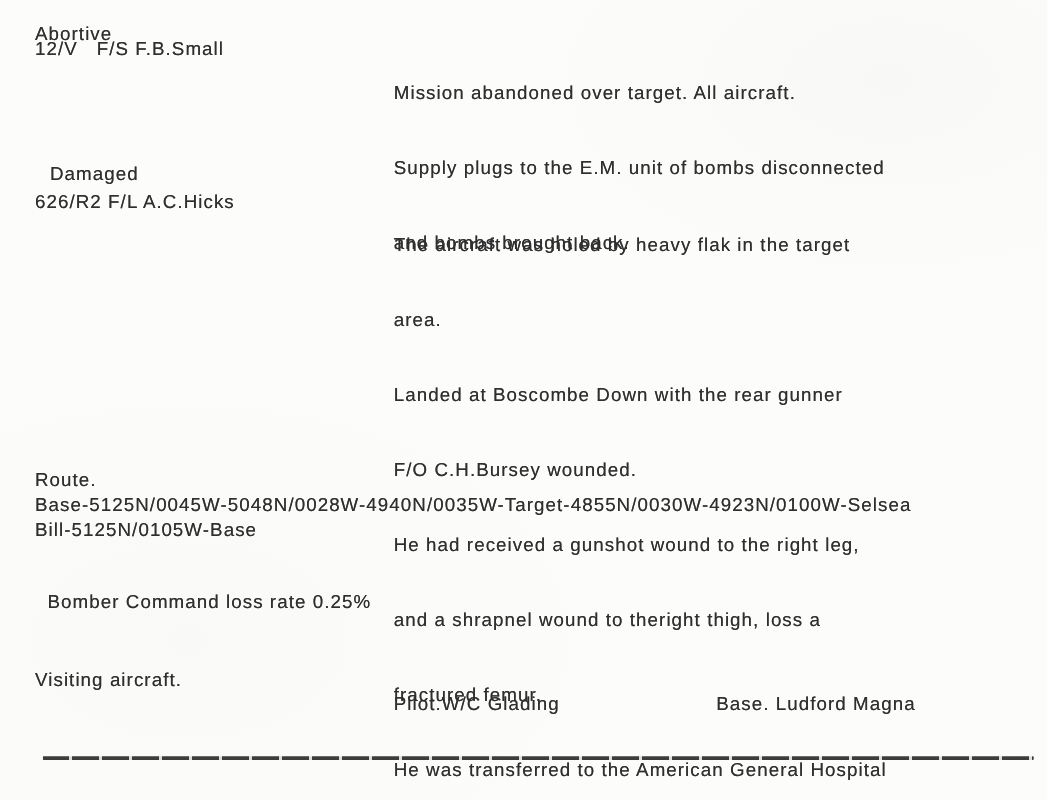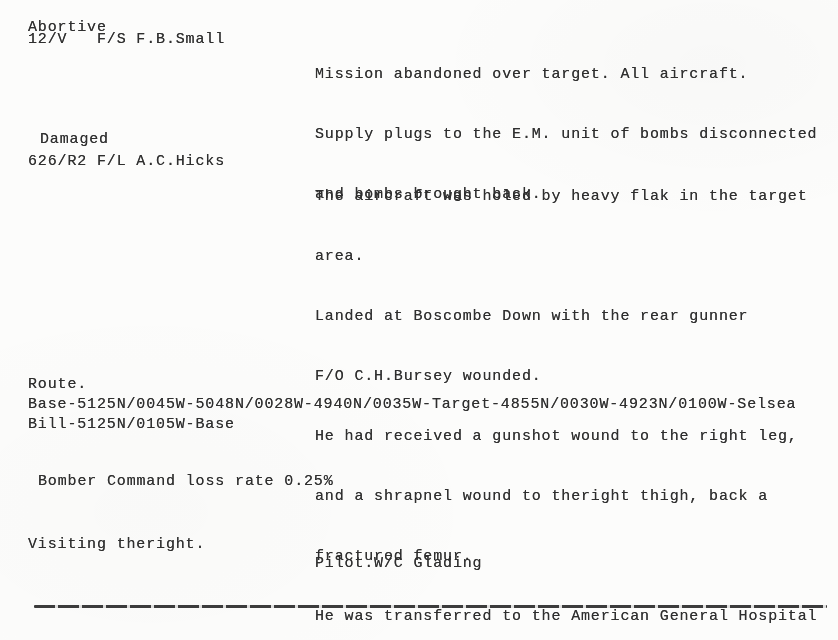--- a/index.html
+++ b/index.html
@@ -9,21 +9,21 @@
   }
   .page {
     position: relative;
     width: 838px;
     height: 640px;
     overflow: hidden;
     background:
       radial-gradient(420px 240px at 85% 10%, rgba(0,0,0,0.015), transparent 70%),
       radial-gradient(520px 320px at 18% 80%, rgba(0,0,0,0.012), transparent 70%),
       #fcfcfb;
-    font-family: Liberation Mono, monospace;
+    font-family: Liberation Sans, sans-serif;
     font-size: 15px;
     line-height: 20px;
     letter-spacing: 0.85px;
     color: #2f2f2f;
   }
   .t {
     position: absolute;
     white-space: pre;
     text-shadow: 0 0 0.5px rgba(45,45,45,0.75);
   }
@@ -61,30 +61,31 @@
   </div>
 
   <div class="t" style="left:40px; top:130px">Damaged</div>
   <div class="t" style="left:28px; top:152px">626/R2 F/L A.C.Hicks</div>
   <div class="block" style="left:315px; top:147px">
     <div>The aircraft was holed by heavy flak in the target</div>
     <div>area.</div>
     <div>Landed at Boscombe Down with the rear gunner</div>
     <div>F/O C.H.Bursey wounded.</div>
     <div>He had received a gunshot wound to the right leg,</div>
-    <div>and a shrapnel wound to theright thigh, back a</div>
+    <div>and a shrapnel wound to theright thigh, loss a</div>
     <div>fractured femur.</div>
     <div>He was transferred to the American General Hospital</div>
     
   </div>
 
   <div class="t" style="left:28px; top:375px">Route.</div>
   <div class="t" style="left:28px; top:395px">Base-5125N/0045W-5048N/0028W-4940N/0035W-Target-4855N/0030W-4923N/0100W-Selsea</div>
   <div class="t" style="left:28px; top:415px">Bill-5125N/0105W-Base</div>
 
   <div class="t" style="left:38px; top:472px">Bomber Command loss rate 0.25%</div>
 
-  <div class="t" style="left:28px; top:535px">Visiting theright.</div>
+  <div class="t" style="left:28px; top:535px">Visiting aircraft.</div>
   <div class="t" style="left:315px; top:554px">Pilot.W/C Glading</div>
+  <div class="t" style="left:573px; top:554px">Base. Ludford Magna</div>
 
   <div class="divider"></div>
 
 </div>
 
 </body></html>

